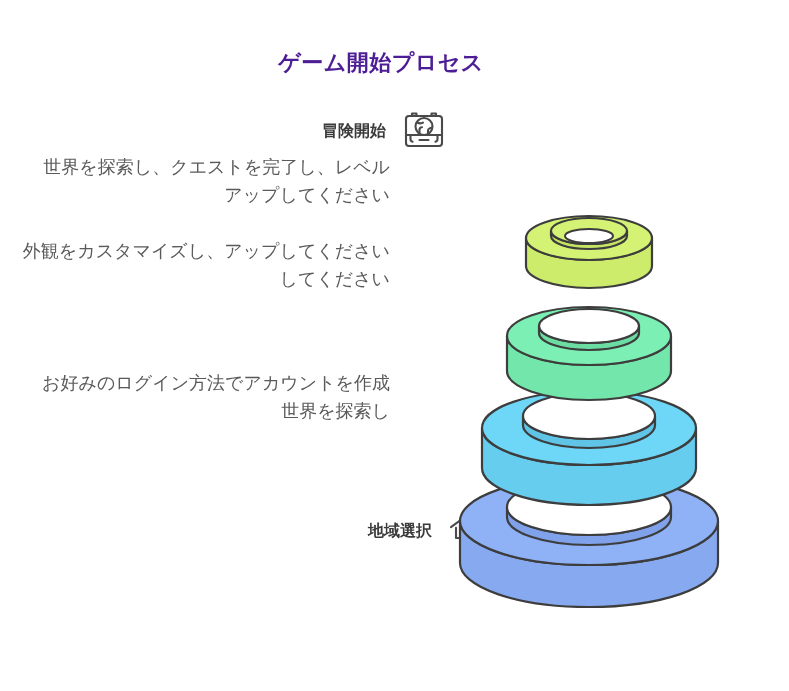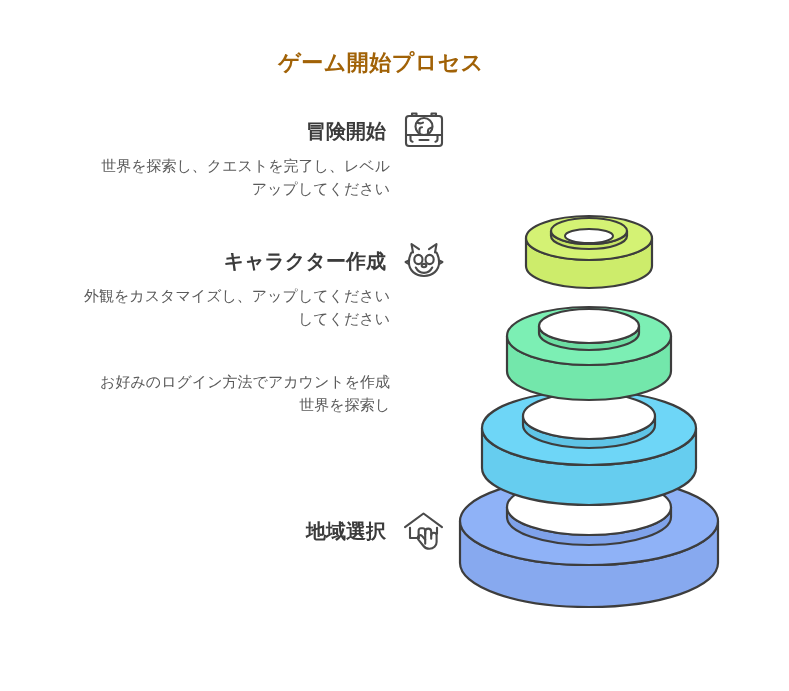--- a/index.html
+++ b/index.html
@@ -18,21 +18,21 @@
 
   
   .page-title {
     position: absolute;
     top: 50px;
     left: 0;
     width: 762px;
     text-align: center;
     font-size: 22px;
     font-weight: bold;
-    color: #a16207;
+    color: #4c1d95;
     letter-spacing: 0.5px;
     line-height: 1.2;
   }
 
   
   .steps {
     position: absolute;
     top: 108px;
     left: 0;
     width: 460px;
@@ -45,46 +45,46 @@
   }
   .step-head {
     display: flex;
     align-items: center;
     justify-content: flex-end;
     gap: 12px;
     padding-right: 10px;
     height: 46px;
   }
   .step-title {
-    font-size: 20px;
+    font-size: 16px;
     font-weight: bold;
     color: #3b3b3b;
     white-space: nowrap;
     line-height: 1.15;
   }
   .step-icon {
     width: 52px;
     height: 52px;
     flex: 0 0 52px;
     display: block;
   }
   .step-desc {
     text-align: right;
     padding-right: 70px;
-    font-size: 15px;
+    font-size: 18px;
     color: #5a5a5a;
     line-height: 1.55;
     white-space: pre-line;
   }
 
   
   #step-0 { top: 0px; }
   #step-1 { top: 130px; }
   #step-2 { top: 262px; }
-  #step-3 { top: 400px; }
+  #step-3 { top: 400px; padding-left: 46px; }
 
   
   .ring-stack {
     position: absolute;
     top: 98px;
     left: 436px;
     width: 353px;
     height: 570px;
   }
   .ring-stack svg {
@@ -115,34 +115,20 @@
         <path d="M12.5 30v4.2c0 1.3 0.9 2.3 2.1 2.6"></path>
         <path d="M39.5 30v4.2c0 1.3-0.9 2.3-2.1 2.6"></path>
         <path d="M21.5 35h9"></path>
       </svg>
     </div>
     <div class="step-desc">世界を探索し、クエストを完了し、レベル
 アップしてください</div>
   </div>
 
   <div class="step" id="step-1">
-    <div class="step-head">
-      <div class="step-title">キャラクター作成</div>
-      <svg class="step-icon" viewBox="0 0 52 52" fill="none" stroke="#4a4a4a" stroke-width="2.1" stroke-linecap="round" stroke-linejoin="round">
-        <path d="M15 17.5 13.5 9l7.5 5.2"></path>
-        <path d="M37 17.5 38.5 9 31 14.2"></path>
-        <path d="M13.5 17.5c-1.8 3.2-2.6 6.6-2.6 9.8 0 8 6.5 13.7 15.1 13.7s15.1-5.7 15.1-13.7c0-3.2-0.8-6.6-2.6-9.8"></path>
-        <path d="M10.9 25.5 7.6 27l3.4 2"></path>
-        <path d="M41.1 25.5 44.4 27 41 29"></path>
-        <ellipse cx="20.4" cy="24.5" rx="4.1" ry="4.6"></ellipse>
-        <ellipse cx="31.6" cy="24.5" rx="4.1" ry="4.6"></ellipse>
-        <ellipse cx="26" cy="30.6" rx="2.3" ry="1.7"></ellipse>
-        <path d="M17.8 32.5c1.8 3.6 4.7 5.4 8.2 5.4s6.4-1.8 8.2-5.4"></path>
-      </svg>
-    </div>
     <div class="step-desc">外観をカスタマイズし、アップしてください
 してください</div>
   </div>
 
   <div class="step" id="step-2">
     <div class="step-desc">お好みのログイン方法でアカウントを作成
 世界を探索し</div>
   </div>
 
   <div class="step" id="step-3">

